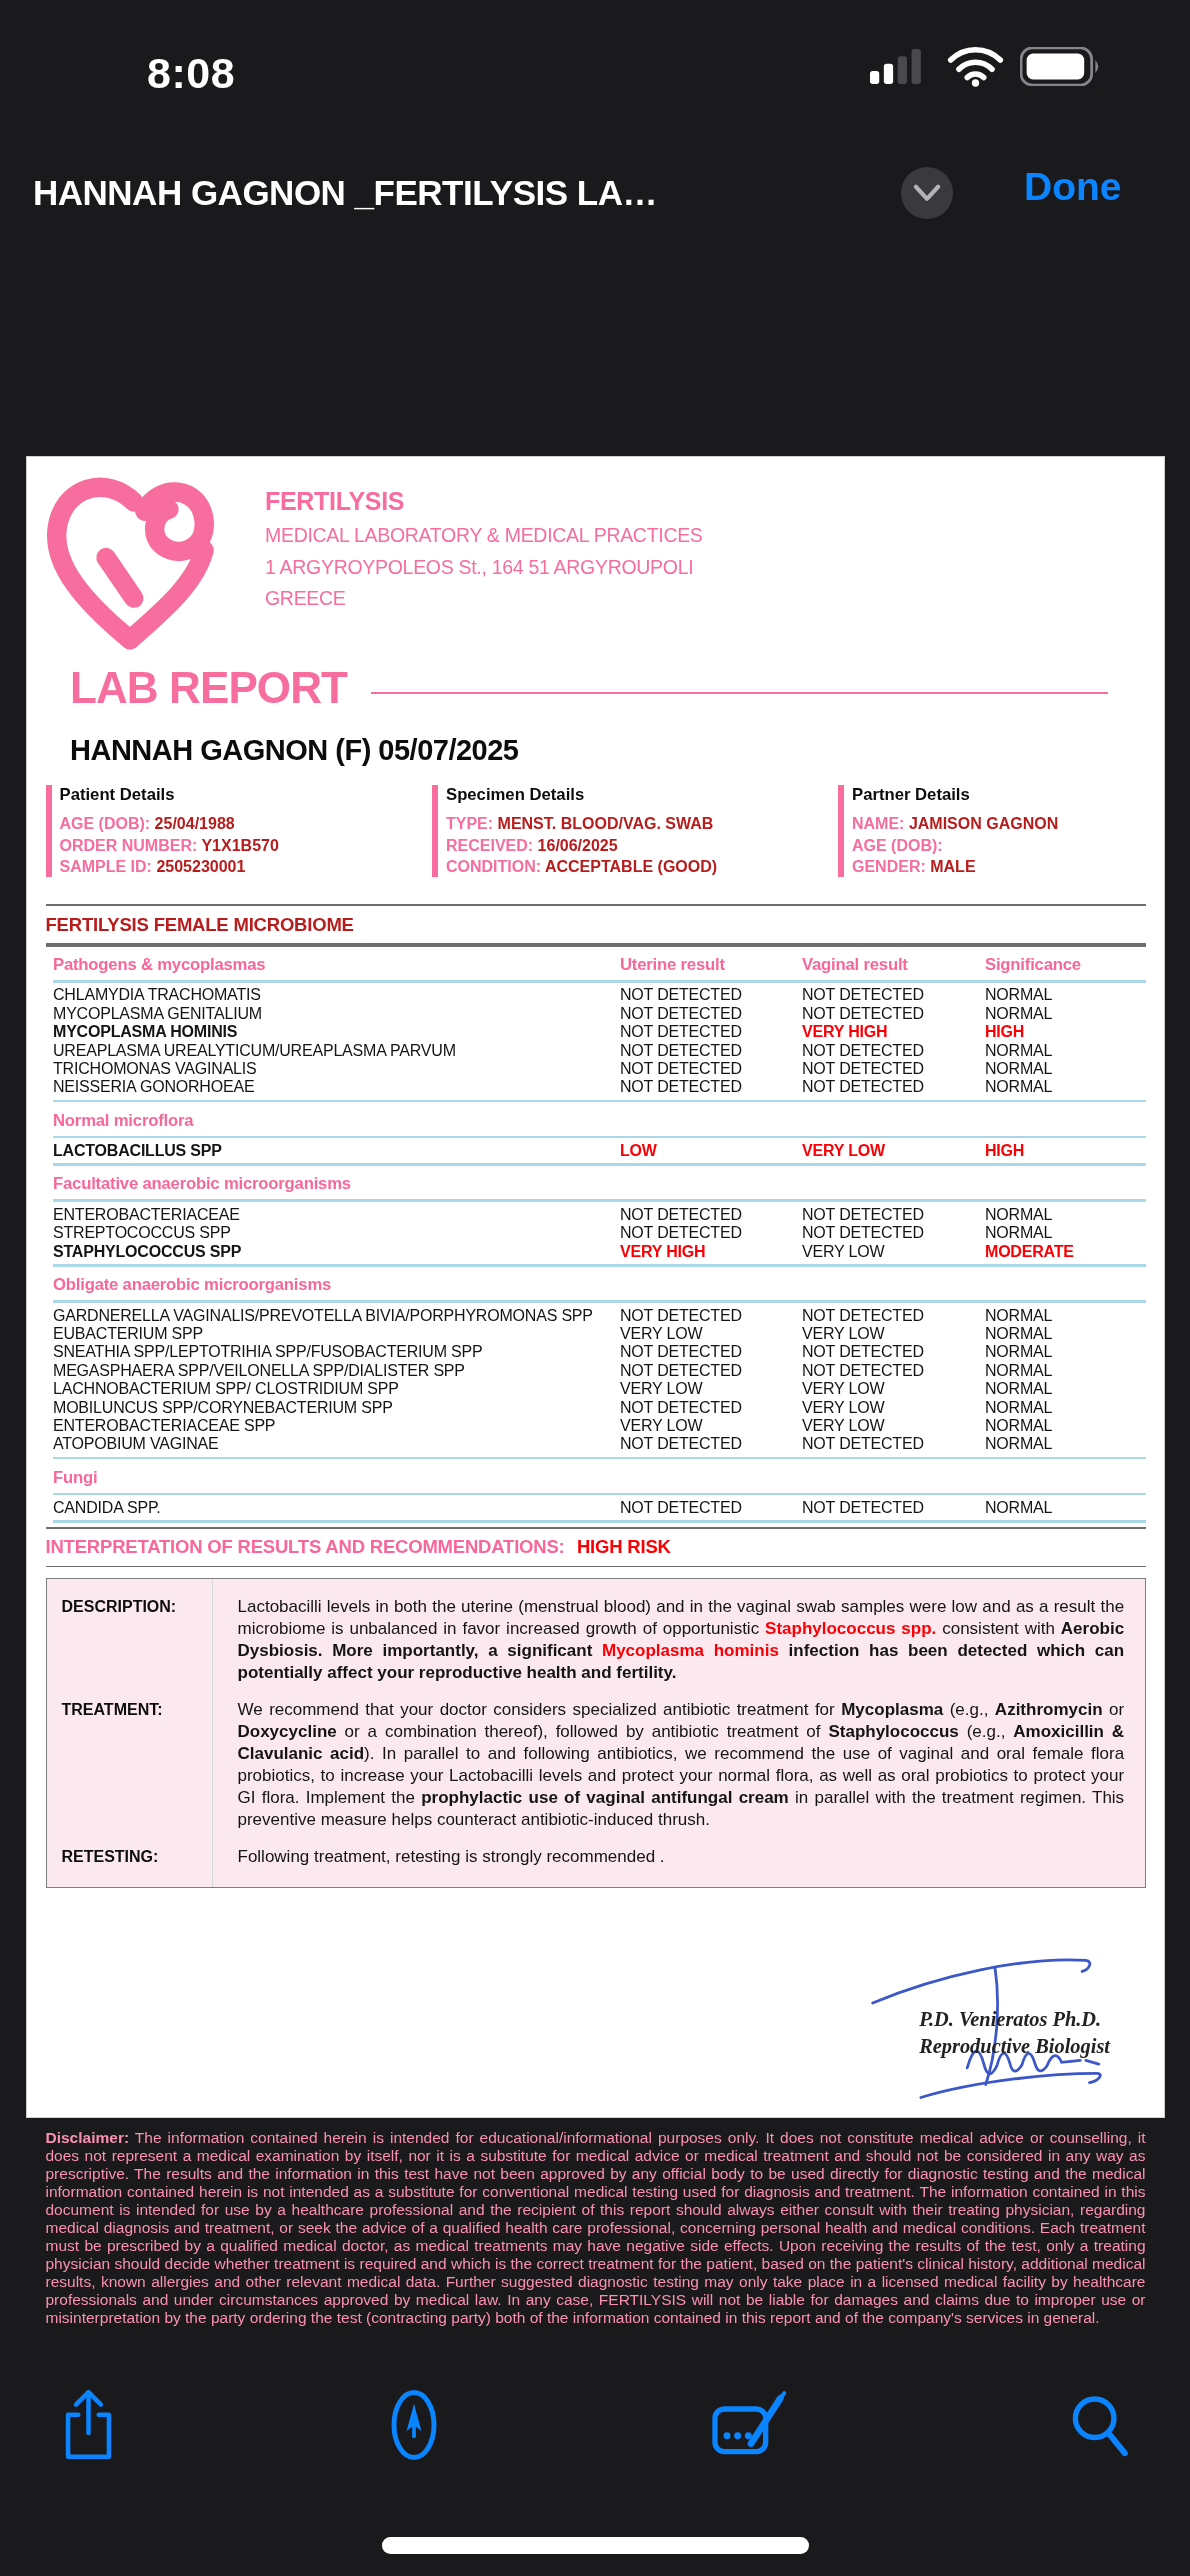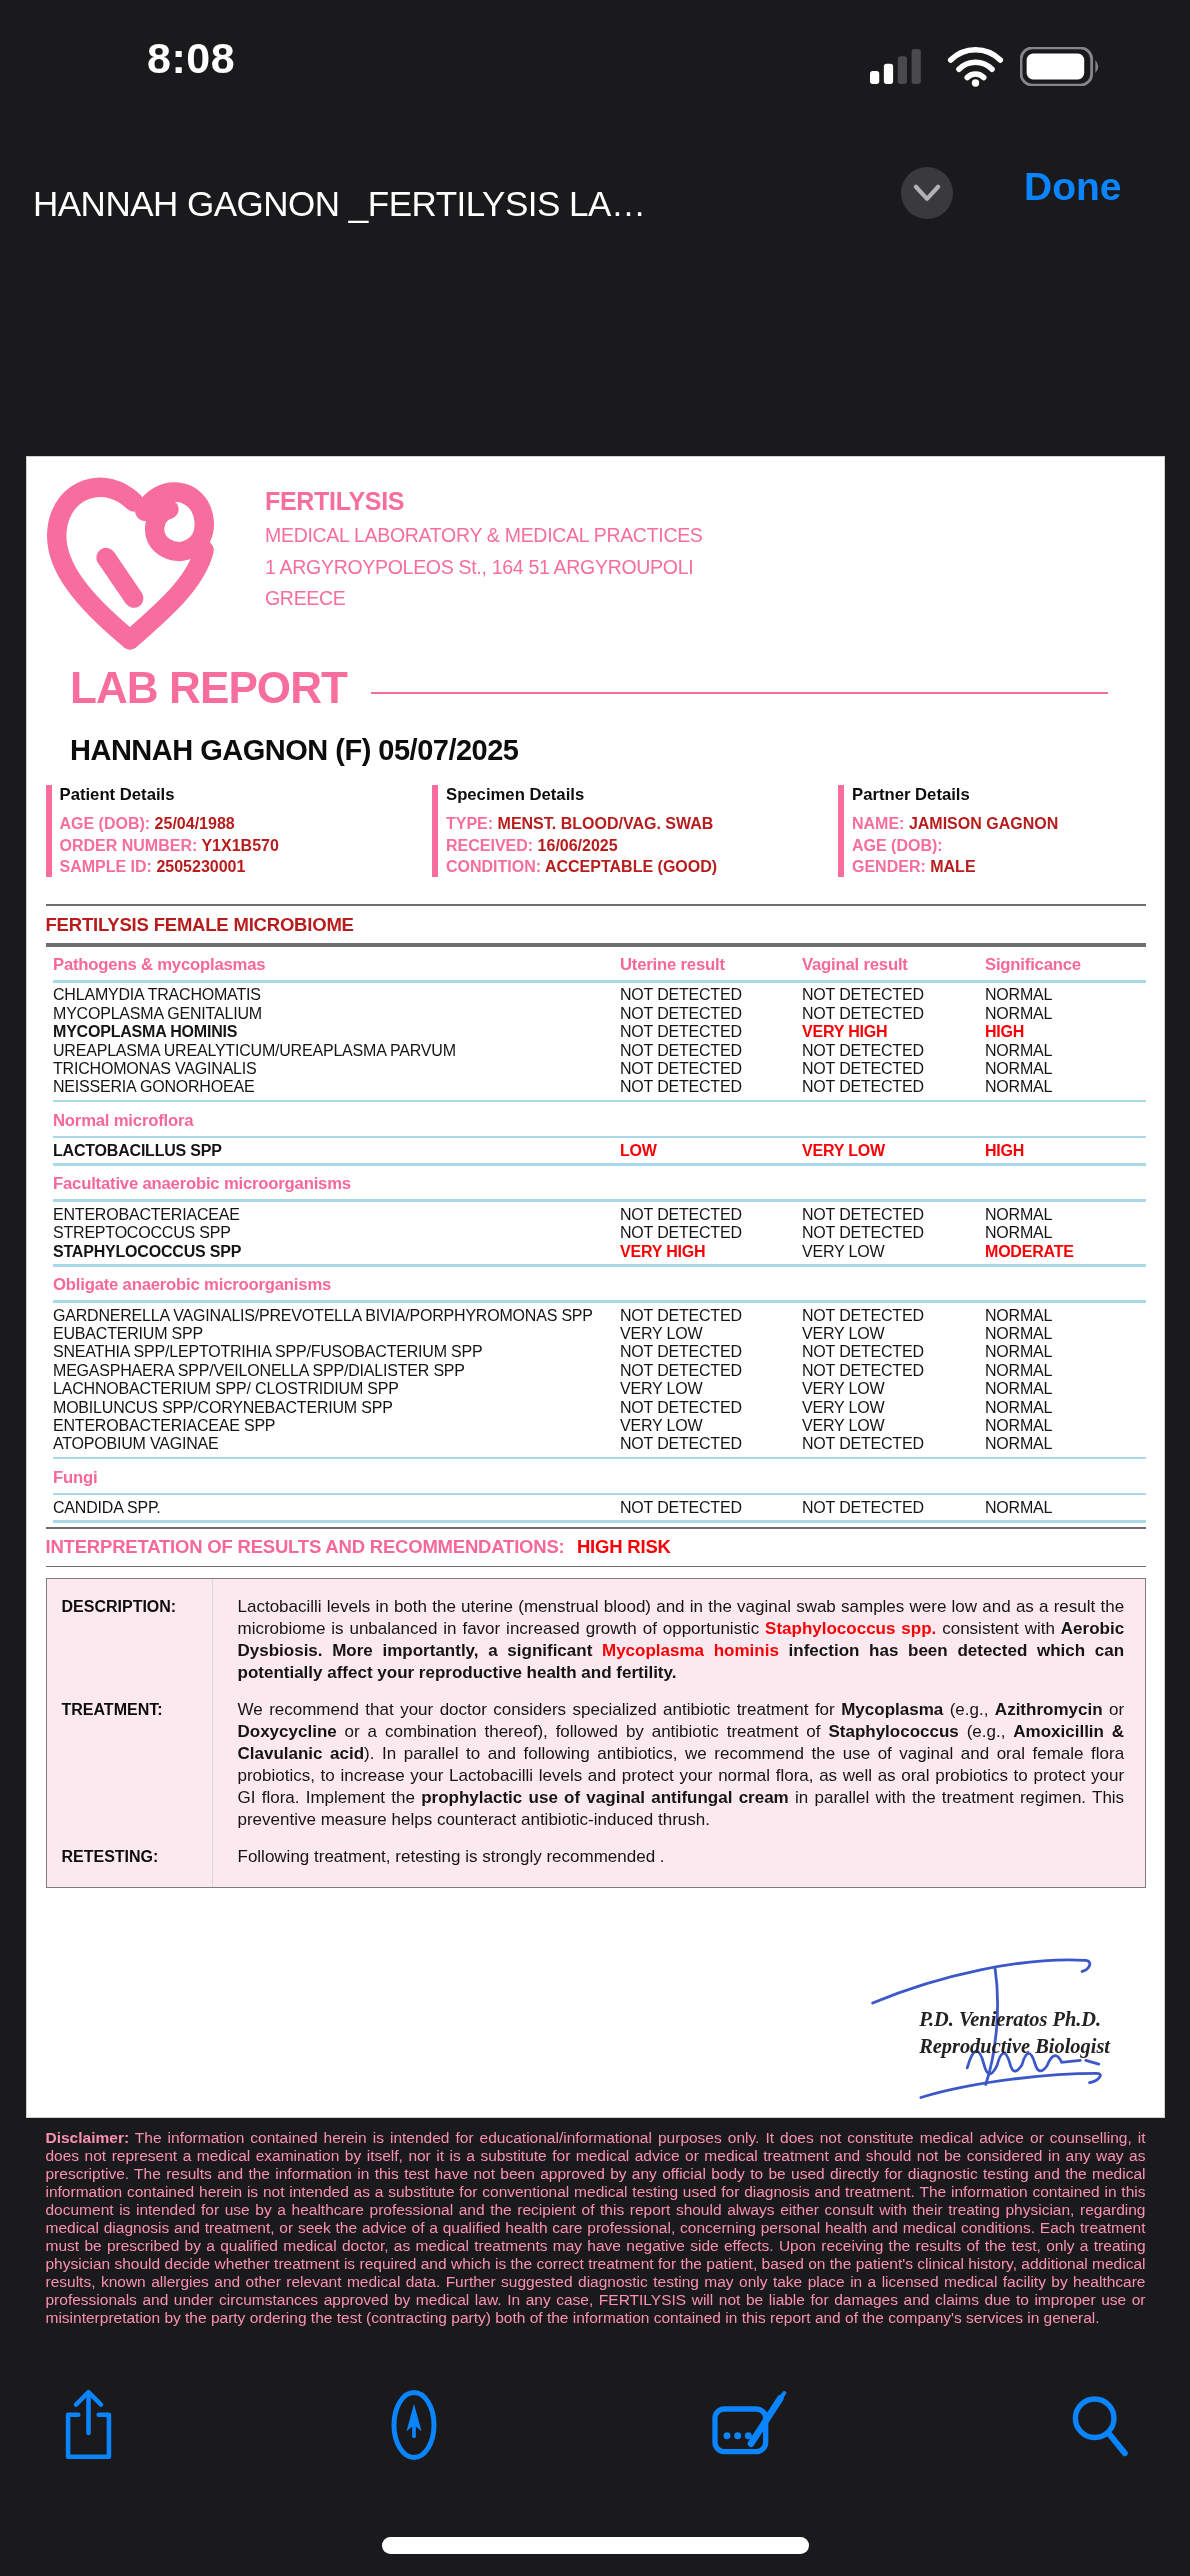--- a/index.html
+++ b/index.html
@@ -2,26 +2,26 @@
 <html style="font-size:15px"><head>
 <meta charset="utf-8">
 <style>
   html,body{margin:0;padding:0;background:#19191b;}
   body{width:1191px;height:2576px;position:relative;overflow:hidden;
        font-family:"Liberation Sans",sans-serif;-webkit-font-smoothing:antialiased;}
   .phone{position:absolute;inset:0;background:#1a1a1c;}
 
   
   .statusbar{position:absolute;top:26px;left:0;right:0;height:74px;}
-  .time{position:absolute;left:147px;top:8px;color:#fff;font-size:43px;font-weight:bold;letter-spacing:0.5px;}
+  .time{position:absolute;left:147px;top:23px;color:#fff;font-size:43px;font-weight:bold;letter-spacing:0.5px;}
   .sicons{position:absolute;right:89px;top:20.4px;display:flex;align-items:center;gap:16px;}
 
   
   .navrow{position:absolute;top:165px;left:0;right:0;height:59px;}
-  .doc-title{position:absolute;left:33px;top:19px;width:853px;color:#fff;font-size:35px;font-weight:normal;
+  .doc-title{position:absolute;left:33px;top:8px;width:853px;color:#fff;font-size:35px;font-weight:bold;
              white-space:nowrap;overflow:hidden;letter-spacing:-0.5px;}
   .title-menu{position:absolute;left:901px;top:1.9px;width:52px;height:52px;border-radius:50%;background:#3a3a3c;
               display:flex;align-items:center;justify-content:center;}
   .done-btn{position:absolute;left:1024px;top:0;color:#0a84ff;font-size:39px;font-weight:600;background:none;border:none;padding:0;font-family:inherit;}
 
   
   .document{position:absolute;left:26px;top:456px;width:1139px;height:1662px;background:#fff;
             border:0.9px solid #cfcfcf;box-sizing:border-box;color:#111;}
   .doc-head{display:flex;padding:15px 0 0 18px;}
   .brand-text{margin-left:48px;padding-top:15px;color:#f76d9e;}

